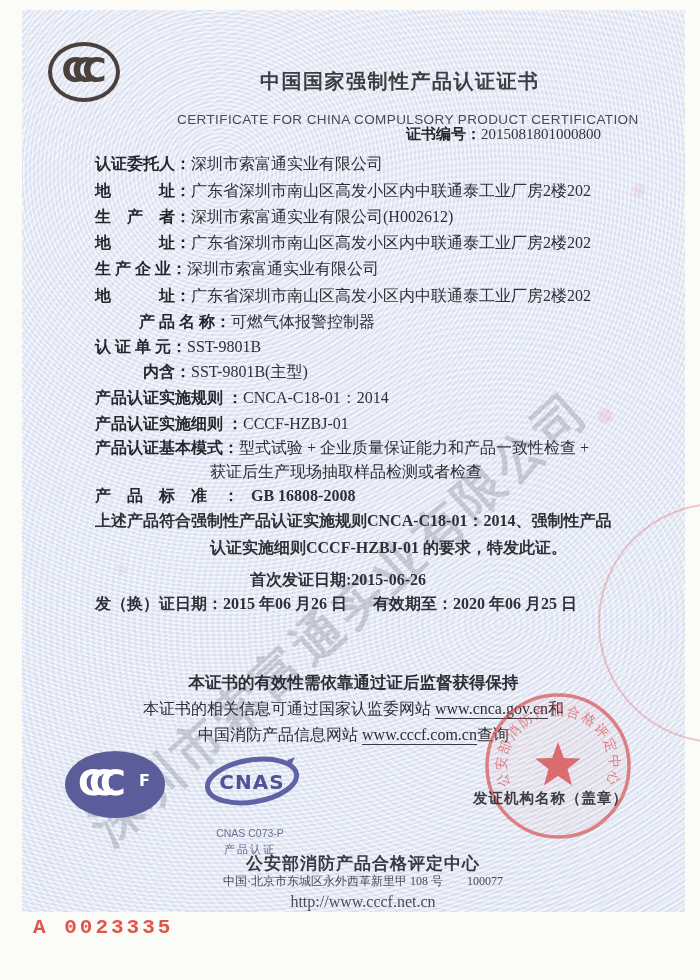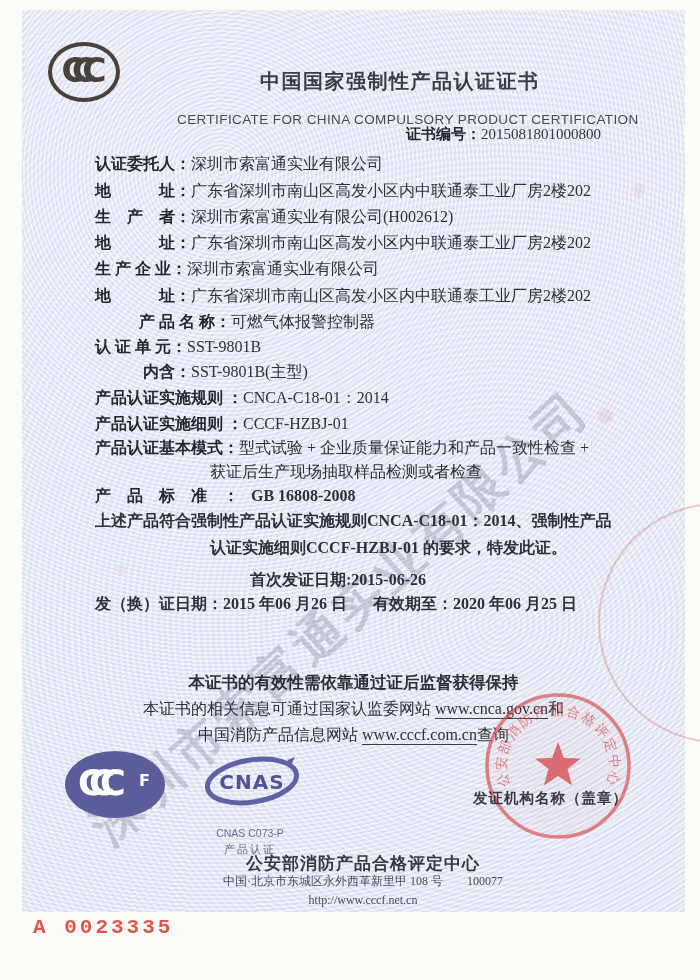--- a/index.html
+++ b/index.html
@@ -76,21 +76,21 @@
   .content { position:absolute; inset:0; z-index:2; }
   .stamp-svg { position:absolute; left:472px; top:681px; z-index:4; }
   .stamp-label { position:absolute; left:473px; top:789px; width:170px;
     font-size:14.5px; font-weight:bold; letter-spacing:1px; color:#3a3a40; z-index:5; white-space:nowrap; }
 
   .issuer-name { position:absolute; left:100px; top:852px; width:526px; text-align:center;
     font-size:17px; font-weight:bold; letter-spacing:1px; color:#38383e; }
   .issuer-addr { position:absolute; left:100px; top:873px; width:526px; text-align:center;
     font-size:12px; color:#4c4c55; }
   .issuer-web  { position:absolute; left:100px; top:893px; width:526px; text-align:center;
-    font-size:12px; color:#4c4c55; font-family:"Liberation Serif","DejaVu Serif",serif; }
+    font-size:16px; color:#4c4c55; font-family:"Liberation Serif","DejaVu Serif",serif; }
 
   .serial { position:absolute; left:33px; top:916px;
     font-family:"Liberation Mono","DejaVu Sans Mono",monospace;
     font-size:21px; font-weight:bold; letter-spacing:3px; color:#df564c; }
 
   .latin { font-family:"Liberation Serif","DejaVu Serif",serif;margin-top:36px; }
 </style>
 </head>
 <body>
 

